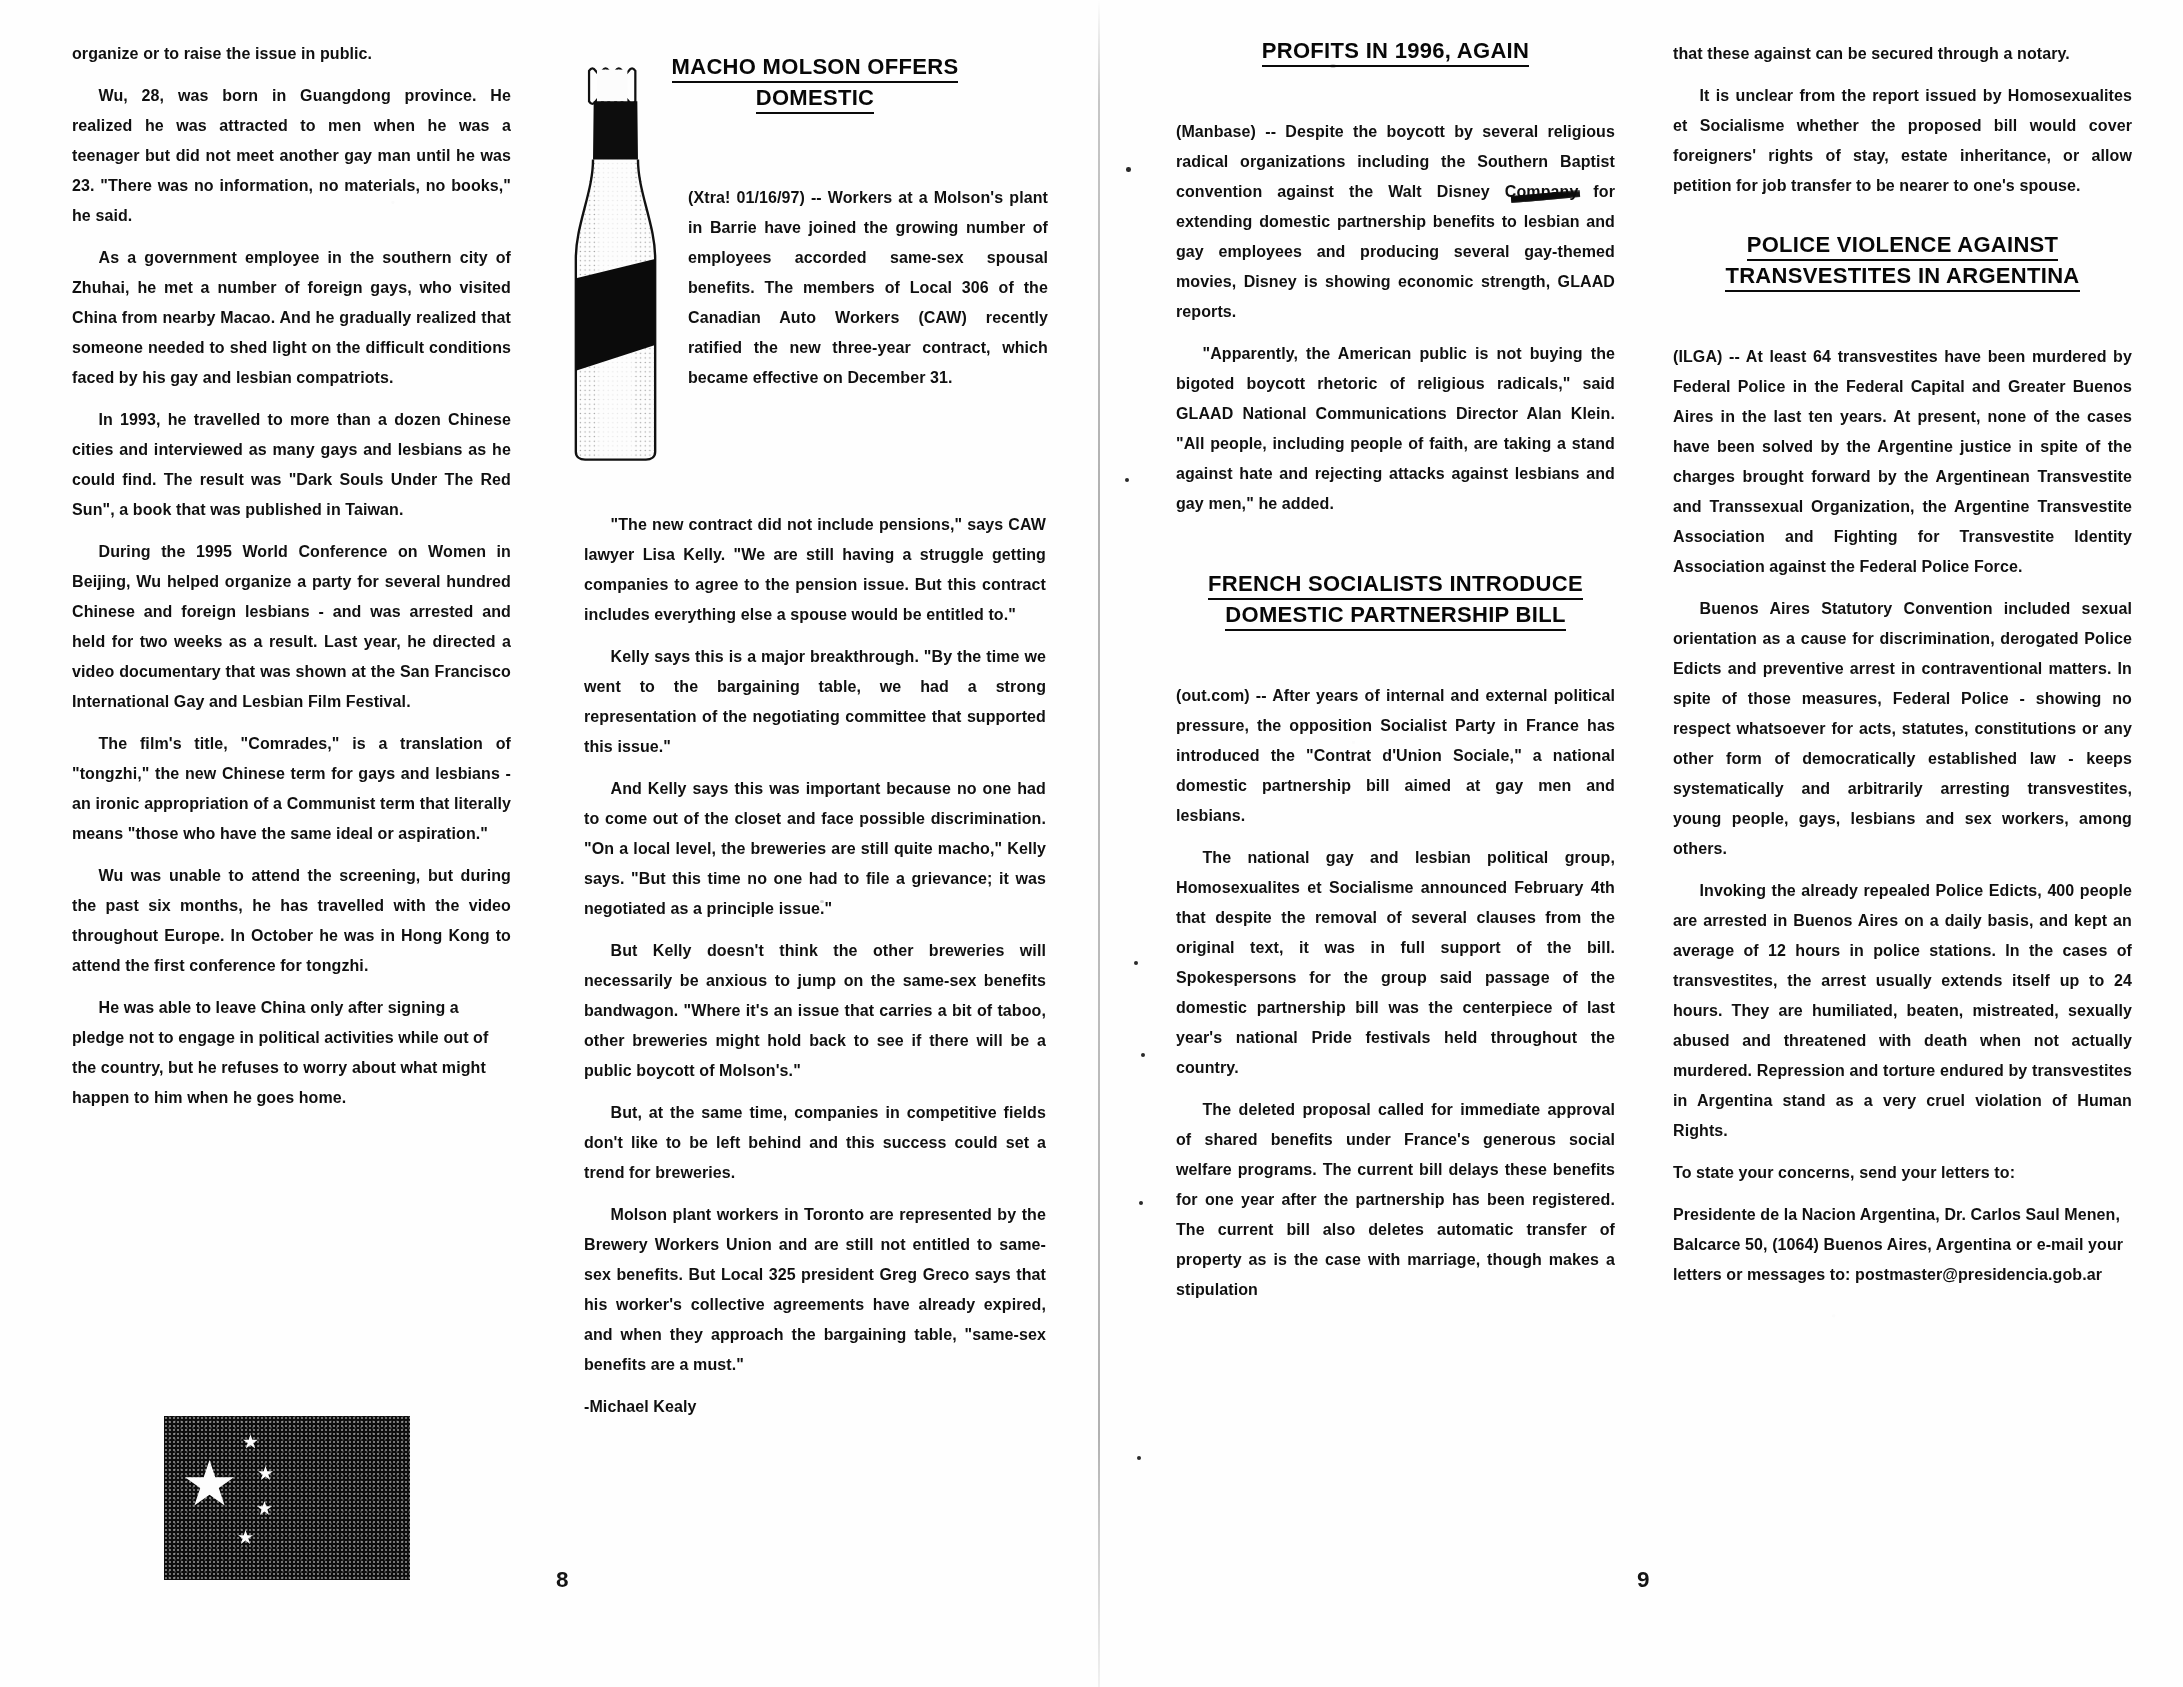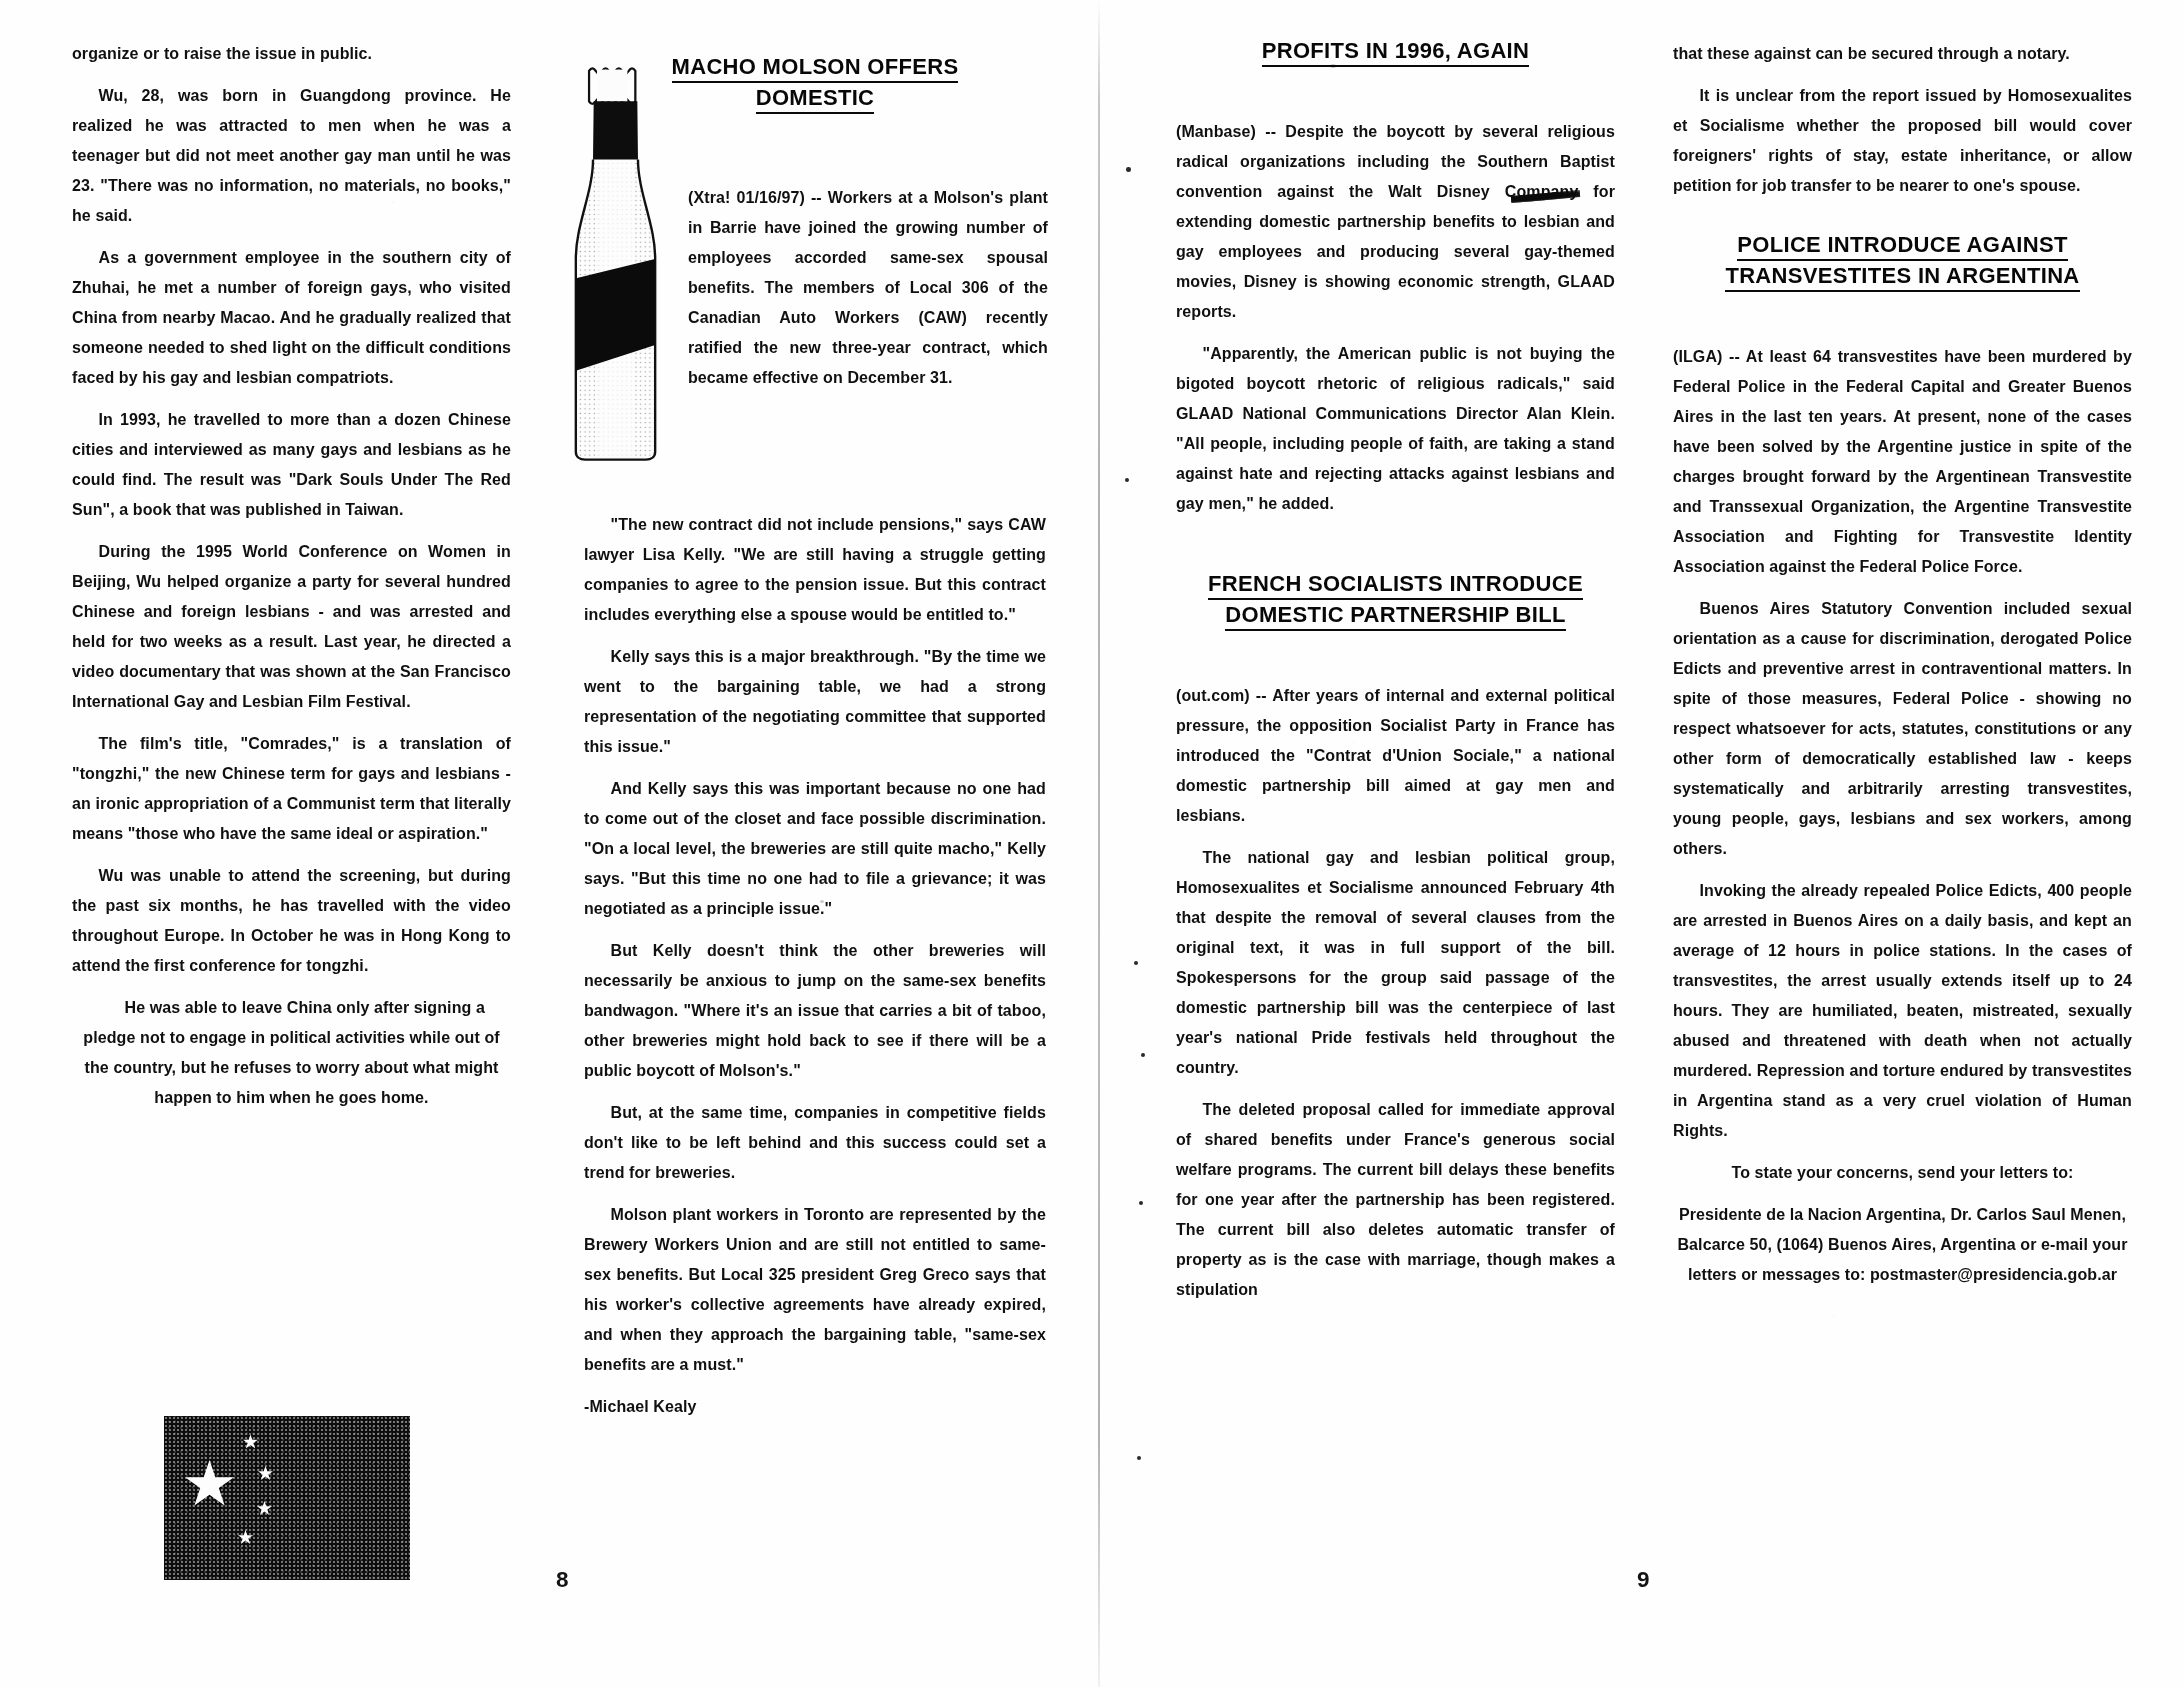--- a/index.html
+++ b/index.html
@@ -57,21 +57,21 @@
     text-align: justify;
     text-justify: inter-word;
     font-size: 16px;
     line-height: 30px;
     letter-spacing: 0.1px;
     font-weight: 600;
     color: #101010;
     -webkit-font-smoothing: none;
   }
   .col p.indent { text-indent: 26.5px; }
-  .col p.last { text-align: center; }
+  .col p.last { text-align: left; }
 
   
   .headline {
     text-align: center;
     font-size: 22px;
     line-height: 29px;
     font-weight: 700;
     letter-spacing: 0.3px;
     color: #080808;
     margin: 0;
@@ -290,21 +290,21 @@
 </div>
 
 <div class="folio" style="left:1637px; top:1567px;">9</div>
 
 <div class="col" style="left:1661px; top:26.5px; width:483px;">
   <p>that these against can be secured through a notary.</p>
   <p class="indent">It is unclear from the report issued by Homosexualites et Socialisme whether the proposed bill would cover foreigners' rights of stay, estate inheritance, or allow petition for job transfer to be nearer to one's spouse.</p>
 
   <div class="gap-sm"></div>
   <div class="headline-block">
-    <span class="hl-row"><span class="headline"><span class="hl-line">POLICE INTRODUCE AGAINST</span></span></span>
+    <span class="hl-row"><span class="headline"><span class="hl-line">POLICE VIOLENCE AGAINST</span></span></span>
     <span class="hl-row"><span class="headline"><span class="hl-line">TRANSVESTITES IN ARGENTINA</span></span></span>
   </div>
   <div class="gap-lg"></div>
 
   <p>(ILGA) -- At least 64 transvestites have been murdered by Federal Police in the Federal Capital and Greater Buenos Aires in the last ten years. At present, none of the cases have been solved by the Argentine justice in spite of the charges brought forward by the Argentinean Transvestite and Transsexual Organization, the Argentine Transvestite Association and Fighting for Transvestite Identity Association against the Federal Police Force.</p>
   <p class="indent">Buenos Aires Statutory Convention included sexual orientation as a cause for discrimination, derogated Police Edicts and preventive arrest in contraventional matters.  In spite of those measures, Federal Police - showing no respect whatsoever for acts, statutes, constitutions or any other form of democratically established law - keeps systematically and arbitrarily arresting transvestites, young people, gays, lesbians and sex workers, among others.</p>
   <p class="indent">Invoking the already repealed Police Edicts, 400 people are arrested in Buenos Aires on a daily basis, and kept an average of 12 hours in police stations.  In the cases of transvestites, the arrest usually extends itself up to 24 hours.  They are humiliated, beaten, mistreated, sexually abused and threatened with death when not actually murdered.  Repression and torture endured by transvestites in Argentina stand as a very cruel violation of Human Rights.</p>
   <p class="last">To state your concerns, send your letters to:</p>
   <p class="last">Presidente de la Nacion Argentina, Dr. Carlos Saul Menen, Balcarce 50, (1064) Buenos Aires, Argentina or e-mail your letters or messages to:    postmaster@presidencia.gob.ar</p>
 </div>

